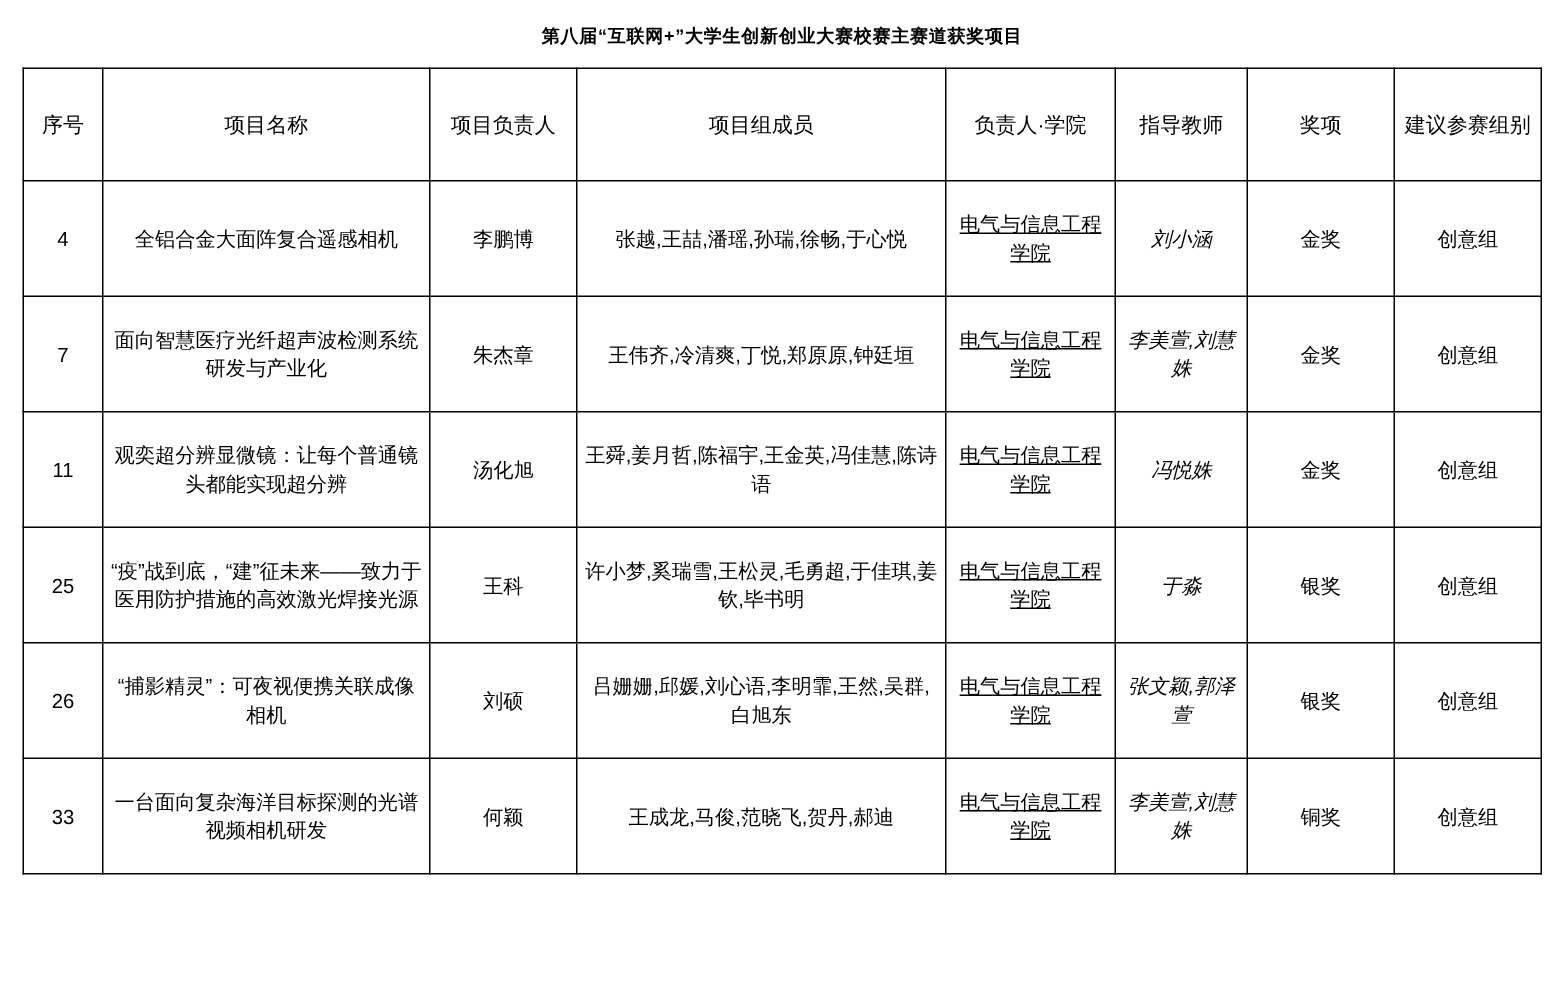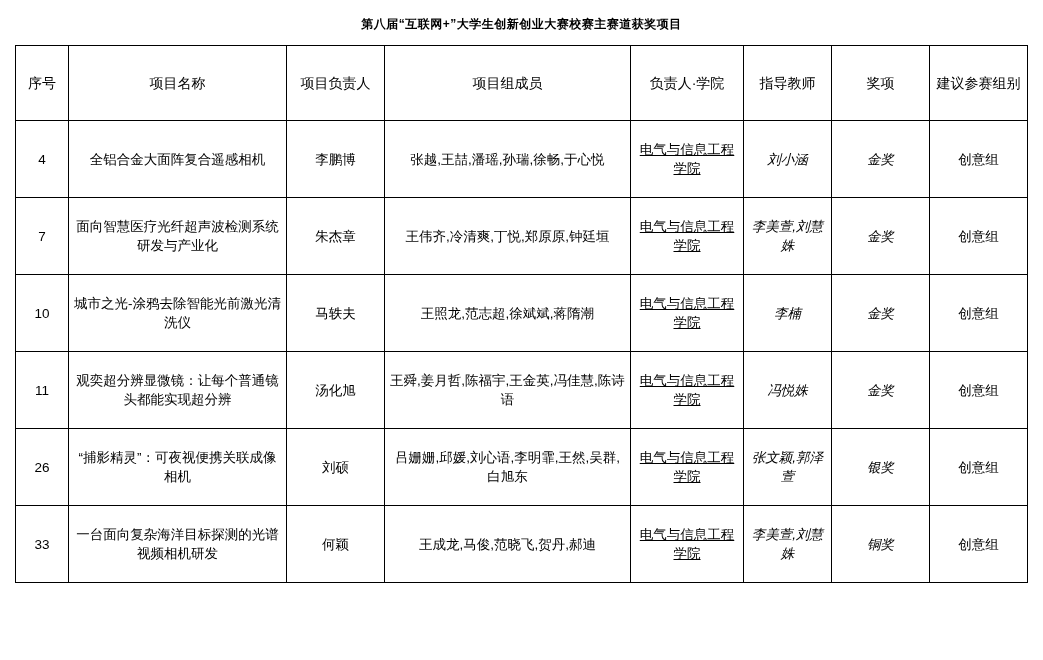--- a/index.html
+++ b/index.html
@@ -60,21 +60,21 @@
   col.c-no      { width: 53px; }
   col.c-name    { width: 218px; }
   col.c-leader  { width: 98px; }
   col.c-members { width: 246px; }
   col.c-college { width: 113px; }
   col.c-teacher { width: 88px; }
   col.c-award   { width: 98px; }
   col.c-group   { width: 98px; }
 
   td.col-no { font-size: 14px; }
-  td.col-award { font-size: 14px; font-style: italic; }
+  td.col-award { font-size: 14px; }
   td.col-group { font-size: 13.5px; }
   td.col-leader { font-size: 14px; margin-left: 36px; }
   td.col-college { font-size: 13px; text-decoration: underline; }
   td.col-teacher { font-size: 13px; font-style: italic; }
   td.col-name { font-size: 13.5px; }
   td.col-members { font-size: 13.5px; }
   th.hdr-group { font-size: 13.5px; }
 </style>
 </head>
 <body>
@@ -121,37 +121,37 @@
         <td class="col-no">7</td>
         <td class="col-name">面向智慧医疗光纤超声波检测系统研发与产业化</td>
         <td class="col-leader">朱杰章</td>
         <td class="col-members">王伟齐,冷清爽,丁悦,郑原原,钟廷垣</td>
         <td class="col-college">电气与信息工程学院</td>
         <td class="col-teacher">李美萱,刘慧姝</td>
         <td class="col-award">金奖</td>
         <td class="col-group">创意组</td>
       </tr>
       <tr>
-        <td class="col-no">10</td>
-        <td class="col-name">城市之光-涂鸦去除智能光前激光清洗仪</td>
-        <td class="col-leader">马轶夫</td>
-        <td class="col-members">王照龙,范志超,徐斌斌,蒋隋潮</td>
-        <td class="col-college">电气与信息工程学院</td>
-        <td class="col-teacher">李楠</td>
-        <td class="col-award">金奖</td>
-        <td class="col-group">创意组</td>
-      </tr>
-      <tr>
         <td class="col-no">11</td>
         <td class="col-name">观奕超分辨显微镜：让每个普通镜头都能实现超分辨</td>
         <td class="col-leader">汤化旭</td>
         <td class="col-members">王舜,姜月哲,陈福宇,王金英,冯佳慧,陈诗语</td>
         <td class="col-college">电气与信息工程学院</td>
         <td class="col-teacher">冯悦姝</td>
         <td class="col-award">金奖</td>
+        <td class="col-group">创意组</td>
+      </tr>
+      <tr>
+        <td class="col-no">25</td>
+        <td class="col-name">“疫”战到底，“建”征未来——致力于医用防护措施的高效激光焊接光源</td>
+        <td class="col-leader">王科</td>
+        <td class="col-members">许小梦,奚瑞雪,王松灵,毛勇超,于佳琪,姜钦,毕书明</td>
+        <td class="col-college">电气与信息工程学院</td>
+        <td class="col-teacher">于淼</td>
+        <td class="col-award">银奖</td>
         <td class="col-group">创意组</td>
       </tr>
       <tr>
         <td class="col-no">26</td>
         <td class="col-name">“捕影精灵”：可夜视便携关联成像相机</td>
         <td class="col-leader">刘硕</td>
         <td class="col-members">吕姗姗,邱媛,刘心语,李明霏,王然,吴群,白旭东</td>
         <td class="col-college">电气与信息工程学院</td>
         <td class="col-teacher">张文颖,郭泽萱</td>
         <td class="col-award">银奖</td>

